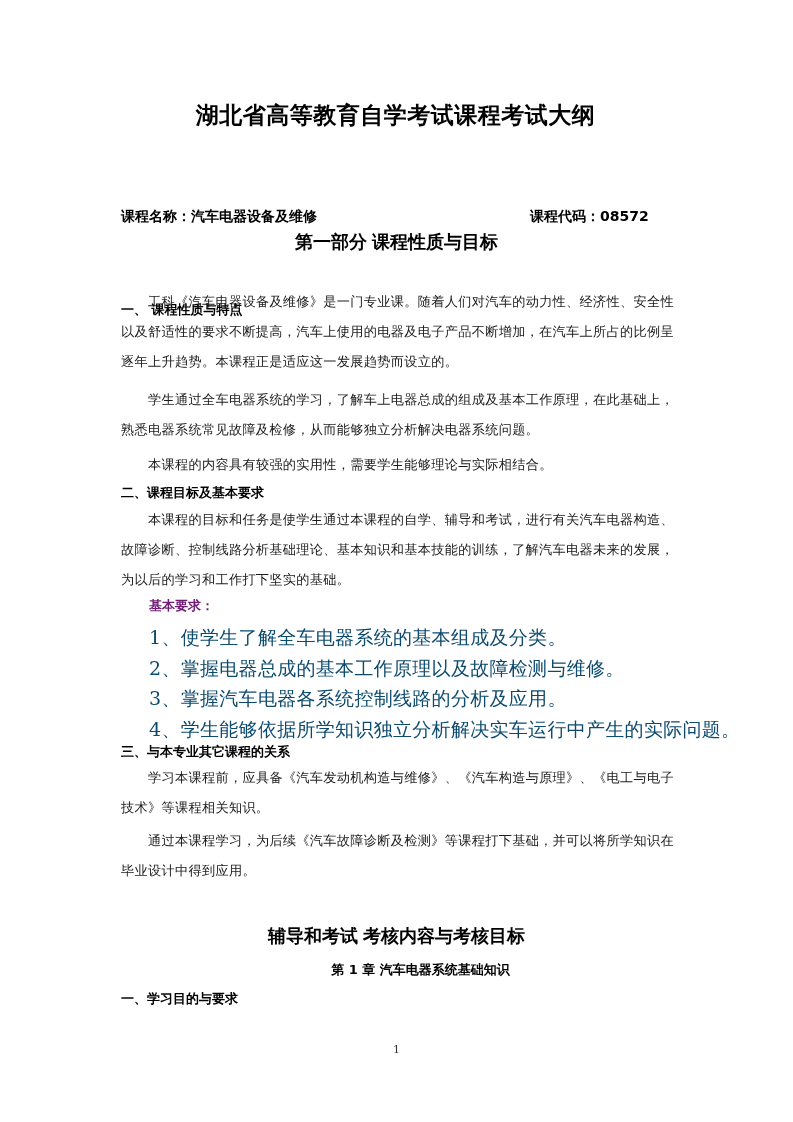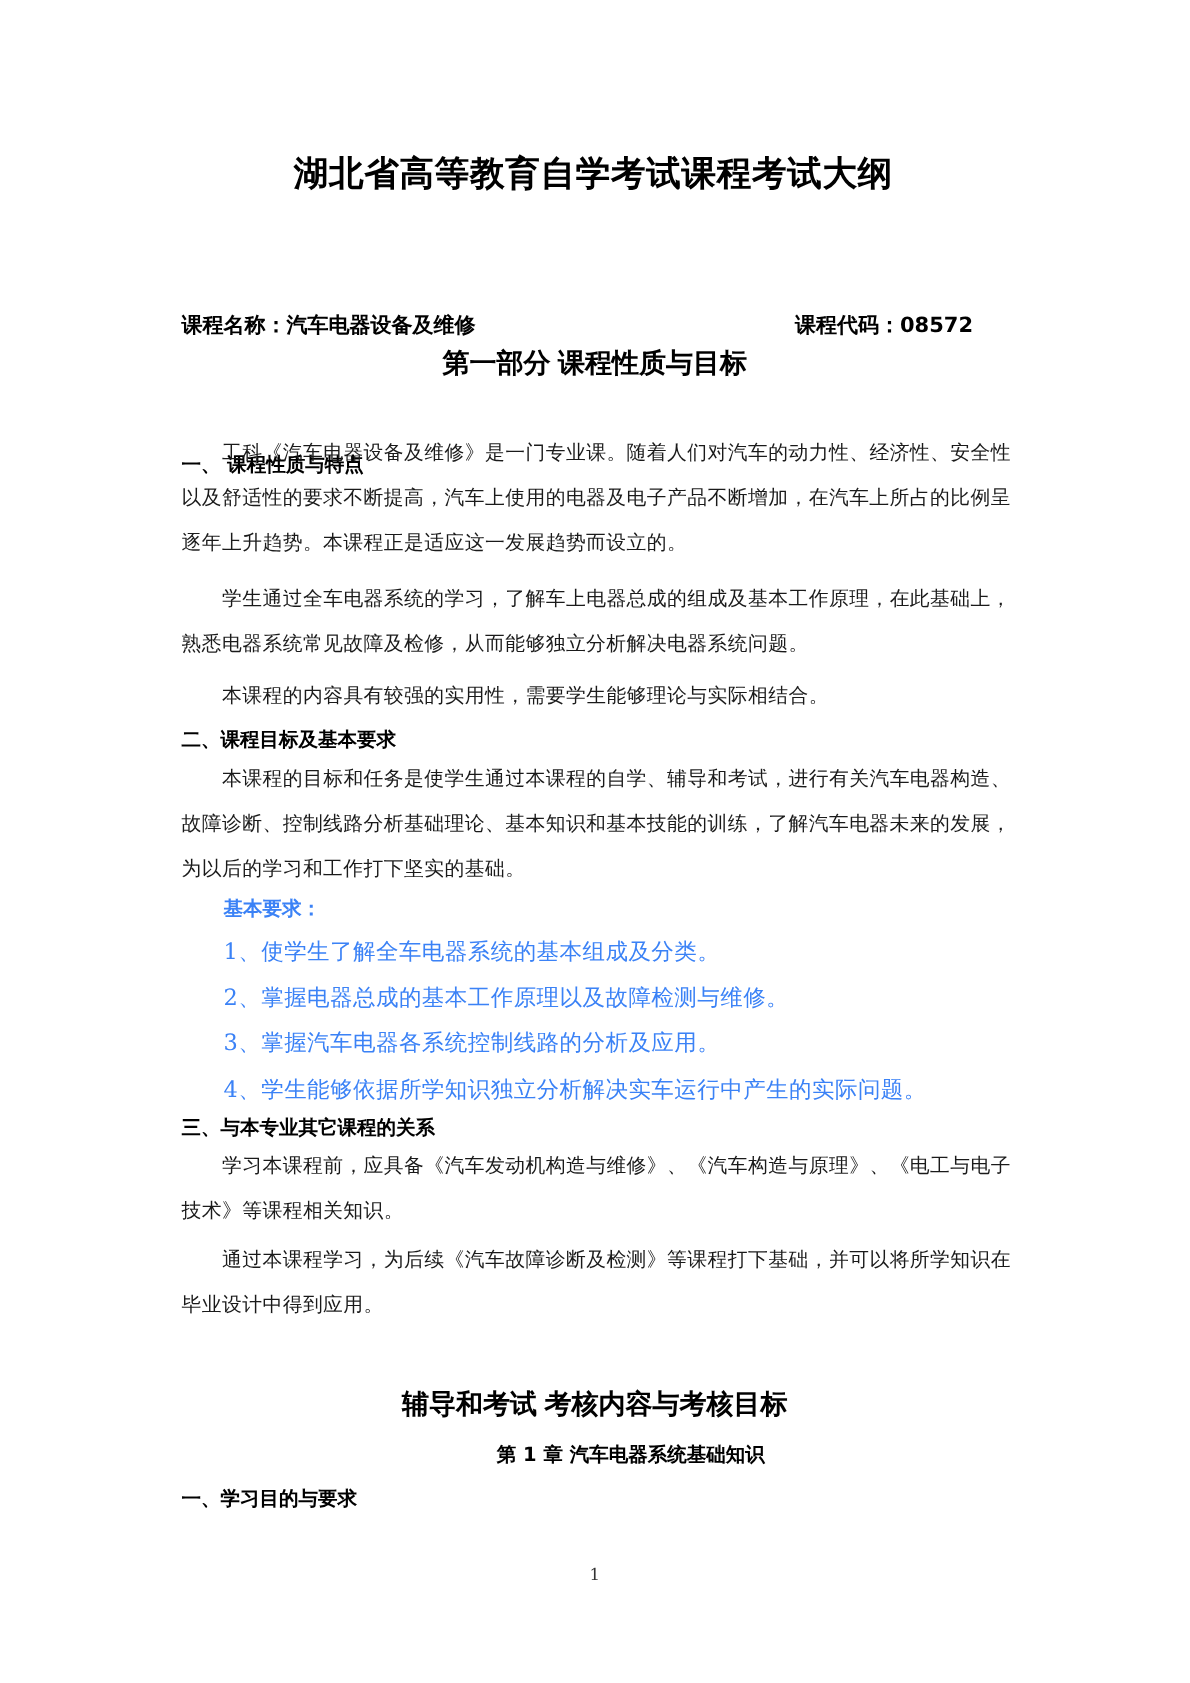--- a/index.html
+++ b/index.html
@@ -57,38 +57,38 @@
       font-family: "DejaVu Sans", "Liberation Sans", sans-serif;
       font-weight: bold;
       font-size: 13px;
       color: #000;
     }
     .sub-heading {
       left: 149px;
       font-family: "DejaVu Sans", "Liberation Sans", sans-serif;
       font-weight: bold;
       font-size: 13px;
-      color: #3b82f6;
+      color: #701a75;
     }
     .para {
       position: absolute;
       left: 121px;
       width: 553px;
       font-size: 13.2px;
       line-height: 30px;
       text-align: justify;
       text-align-last: left;
       text-indent: 27px;
       color: #1a1a1a;
       letter-spacing: 0.3px;
     }
     .list-item {
       left: 149px;
-      font-size: 15px;
-      color: #3b82f6;
+      font-size: 19px;
+      color: #0c4a6e;
       letter-spacing: 0.3px;
     }
     .page-number {
       left: 0; width: 793px; top: 1043px;
       text-align: center;
       font-size: 11px;
       color: #333;
     }
   </style>
 </head>

